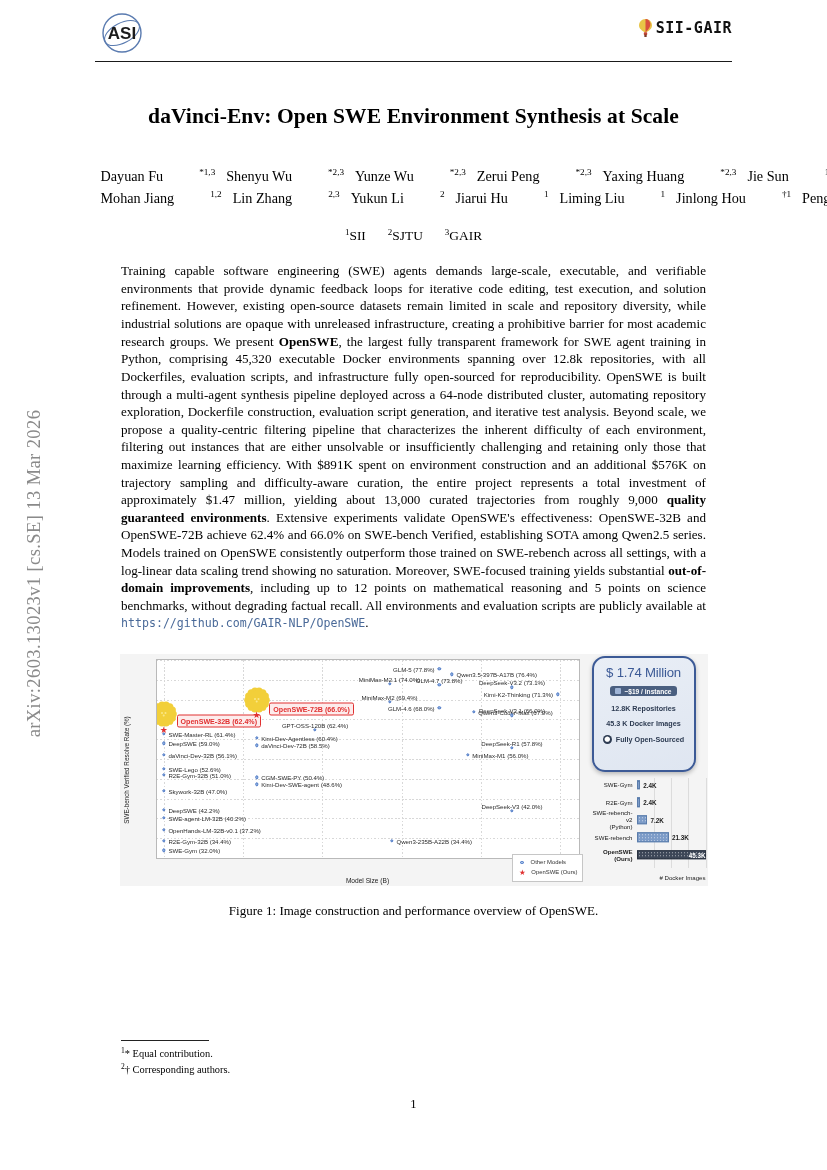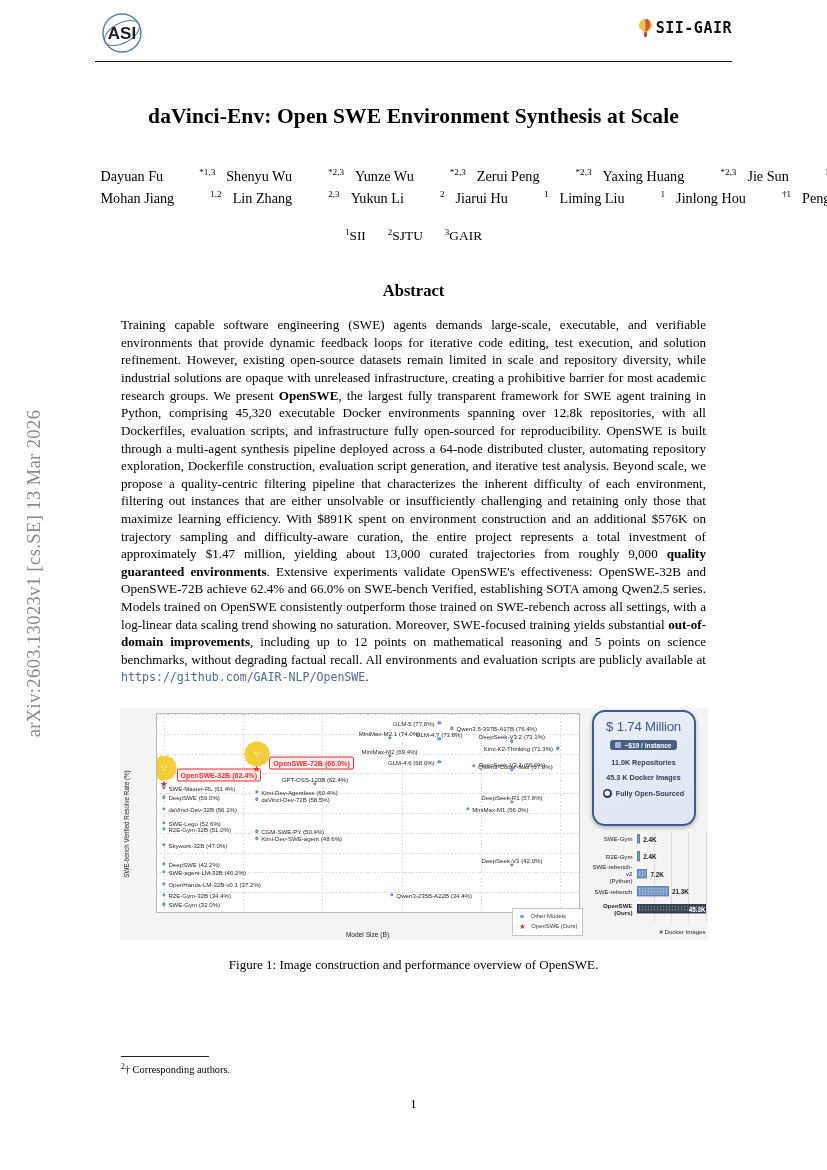--- a/index.html
+++ b/index.html
@@ -361,21 +361,20 @@
   </div>
 
   <h1 id="title">daVinci-Env: Open SWE Environment Synthesis at Scale</h1>
 
   <div id="authors">
     <div class="author-row" id="author-row-1"><span class="author">Dayuan Fu<sup>*1,3</sup></span><span class="author">Shenyu Wu<sup>*2,3</sup></span><span class="author">Yunze Wu<sup>*2,3</sup></span><span class="author">Zerui Peng<sup>*2,3</sup></span><span class="author">Yaxing Huang<sup>*2,3</sup></span><span class="author">Jie Sun<sup>1</sup></span><span class="author">Ji Zeng<sup>2,3</sup></span></div>
     <div class="author-row" id="author-row-2"><span class="author">Mohan Jiang<sup>1,2</sup></span><span class="author">Lin Zhang<sup>2,3</sup></span><span class="author">Yukun Li<sup>2</sup></span><span class="author">Jiarui Hu<sup>1</sup></span><span class="author">Liming Liu<sup>1</sup></span><span class="author">Jinlong Hou<sup>†1</sup></span><span class="author">Pengfei Liu<sup>†1,2,3</sup></span></div>
     <div id="affiliations"><span><sup>1</sup>SII</span><span><sup>2</sup>SJTU</span><span><sup>3</sup>GAIR</span></div>
   </div>
 
-  <div id="abstract-heading">Abstract</div>
   <div id="abstract-body"><span>Training capable software engineering (SWE) agents demands large-scale, executable, and verifiable environments that provide dynamic feedback loops for iterative code editing, test execution, and solution refinement. However, existing open-source datasets remain limited in scale and repository diversity, while industrial solutions are opaque with unreleased infrastructure, creating a prohibitive barrier for most academic research groups. We present </span><b>OpenSWE</b><span>, the largest fully transparent framework for SWE agent training in Python, comprising 45,320 executable Docker environments spanning over 12.8k repositories, with all Dockerfiles, evaluation scripts, and infrastructure fully open-sourced for reproducibility. OpenSWE is built through a multi-agent synthesis pipeline deployed across a 64-node distributed cluster, automating repository exploration, Dockerfile construction, evaluation script generation, and iterative test analysis. Beyond scale, we propose a quality-centric filtering pipeline that characterizes the inherent difficulty of each environment, filtering out instances that are either unsolvable or insufficiently challenging and retaining only those that maximize learning efficiency. With $891K spent on environment construction and an additional $576K on trajectory sampling and difficulty-aware curation, the entire project represents a total investment of approximately $1.47 million, yielding about 13,000 curated trajectories from roughly 9,000 </span><b>quality guaranteed environments</b><span>. Extensive experiments validate OpenSWE's effectiveness: OpenSWE-32B and OpenSWE-72B achieve 62.4% and 66.0% on SWE-bench Verified, establishing SOTA among Qwen2.5 series. Models trained on OpenSWE consistently outperform those trained on SWE-rebench across all settings, with a log-linear data scaling trend showing no saturation. Moreover, SWE-focused training yields substantial </span><b>out-of-domain improvements</b><span>, including up to 12 points on mathematical reasoning and 5 points on science benchmarks, without degrading factual recall. All environments and evaluation scripts are publicly available at </span><span class="url">https://github.com/GAIR-NLP/OpenSWE</span><span>.</span></div>
 
   <div id="figure">
     <div id="fig-canvas">
 
       <div id="scatter-wrap">
         <div id="ylabel">SWE-bench Verified Resolve Rate (%)</div>
         <div id="plot-area">
             <div class="gridline-h" style="top: 100%;"></div>
             <div class="ytick-mark" style="top: 100%;"></div>
@@ -594,21 +593,21 @@
             </div>
           </div>
         </div>
 
       <div id="info-card">
         <div id="card-amount">$ 1.74 Million</div>
         <div id="card-badge">
           <span class="chip"></span>
           <span>~$19 / instance</span>
         </div>
-        <div class="card-line">11.0K Repositories</div>
+        <div class="card-line">12.8K Repositories</div>
         <div class="card-line">45.3 K Docker Images</div>
         <div id="card-oss">
           <span class="gh-dot">●</span>
           <span>Fully Open-Sourced</span>
         </div>
       </div>
 
       <div id="barchart">
         <div id="bar-xlabel"># Docker Images</div>
       <div class="bar-grid" style="left: 62.25px;"></div>
@@ -651,18 +650,19 @@
             </div>
           </div>
         </div>
 
     </div>
     <div id="fig-caption">Figure 1: Image construction and performance overview of OpenSWE.</div>
   </div>
 
   <div id="footnotes">
     <div id="fn-rule"></div>
+  <div class="fn"><sup>1</sup>* Equal contribution.</div>
       <div class="fn"><sup>2</sup>† Corresponding authors.</div>
     </div>
 
   <div id="page-number">1</div>
 
 </div>
 
 </body></html>

